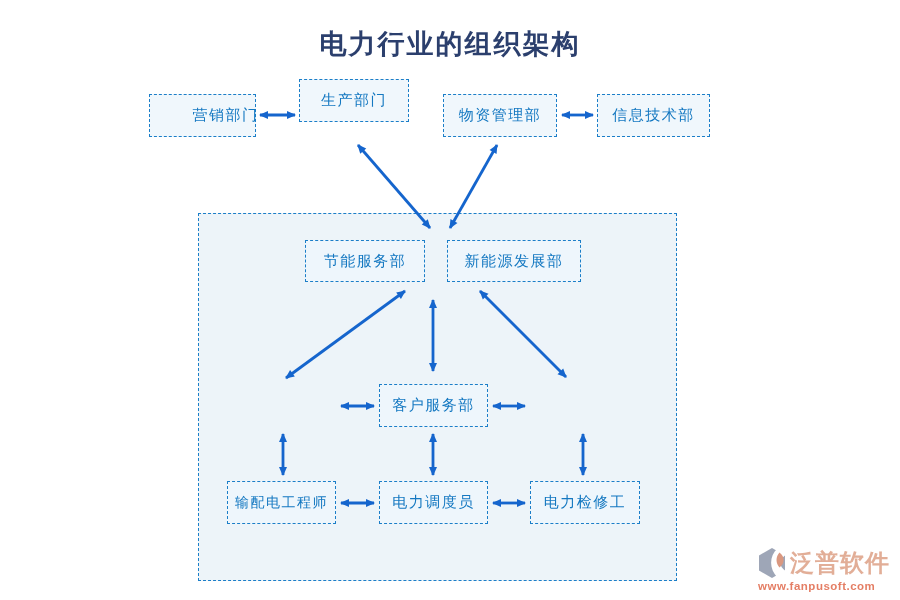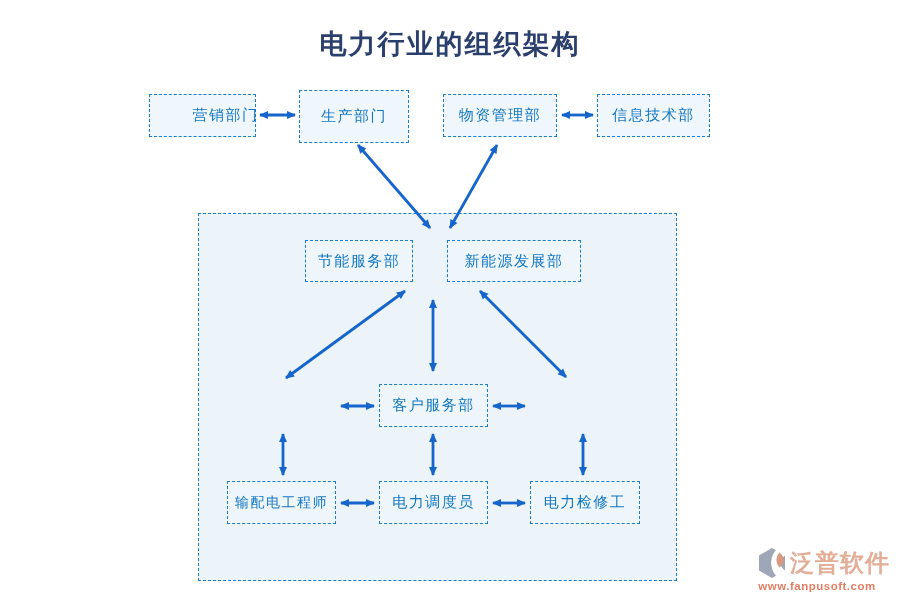--- a/index.html
+++ b/index.html
@@ -18,34 +18,34 @@
   }
   .arrow-layer{position:absolute;left:0;top:0;width:900px;height:600px;z-index:1;}
   .node{
     position:absolute;box-sizing:border-box;z-index:2;
     display:flex;align-items:center;justify-content:center;
     background:#f0f7fc;border:1px dashed #1b7ec8;
     color:#1478c1;font-size:15px;letter-spacing:1.5px;white-space:nowrap;
   }
   .node.inner{background:#eef6fc;}
   .n-marketing {left:149px;top:94px; width:107px;height:43px;padding-left:46px;}
-  .n-production{left:299px;top:90px; width:110px;height:53px;}
+  .n-production{left:299px;top:79px; width:110px;height:43px;}
   .n-materials {left:443px;top:94px; width:114px;height:43px;}
   .n-it        {left:597px;top:94px; width:113px;height:43px;text-align:right;}
-  .n-energy    {left:305px;top:240px;width:108px;height:42px;}
+  .n-energy    {left:305px;top:240px;width:120px;height:42px;}
   .n-newenergy {left:447px;top:240px;width:134px;height:42px;}
   .n-dist      {left:227px;top:384px;width:109px;height:43px;}
   .n-cs        {left:379px;top:384px;width:109px;height:43px;justify-content:center;}
   .n-pm        {left:530px;top:384px;width:110px;height:43px;}
   .n-eng       {left:227px;top:481px;width:109px;height:43px;font-size:14px;}
   .n-disp      {left:379px;top:481px;width:109px;height:43px;}
   .n-maint     {left:530px;top:481px;width:110px;height:43px;}
   .watermark{
     position:absolute;right:10px;bottom:8px;z-index:3;display:flex;flex-direction:column;
-    align-items:center;opacity:0.85;margin-top:28px;
+    align-items:flex-start;opacity:0.85;margin-top:28px;
   }
   .wm-row{display:flex;align-items:center;gap:2px;}
   .wm-brand{
     font-family:"Liberation Serif","DejaVu Serif",serif;
     font-size:24px;font-weight:700;color:#dda086;letter-spacing:1px;line-height:1;
   }
   .wm-url{
     font-size:11.5px;color:#e0684a;font-weight:700;letter-spacing:0.5px;margin-top:1px;
     margin-right:14px;
   }

